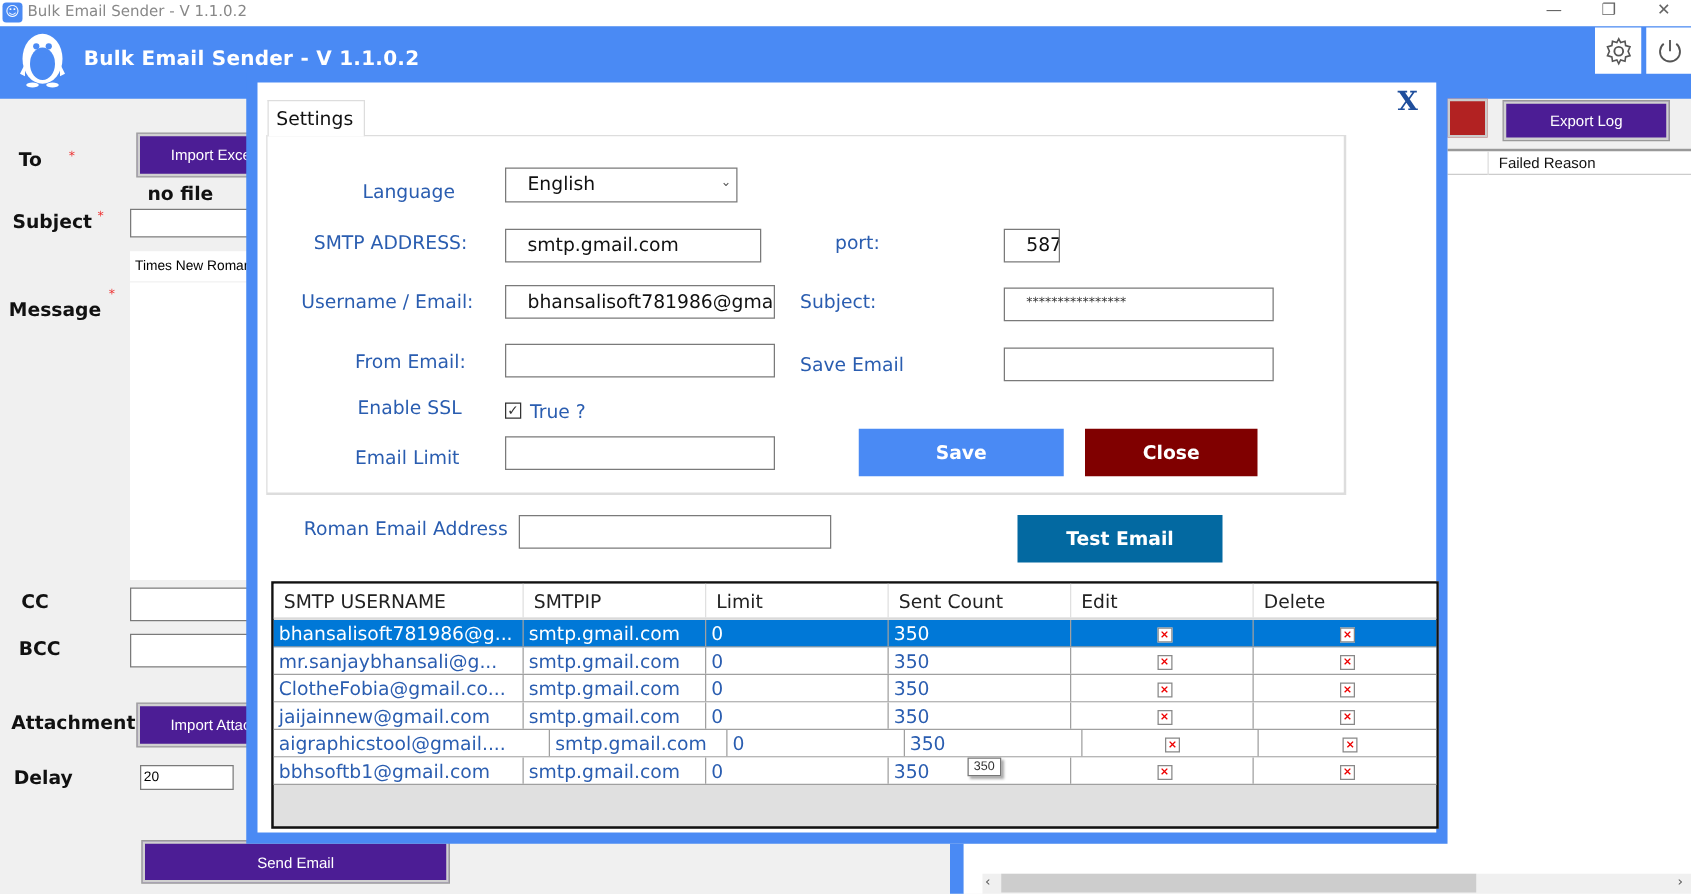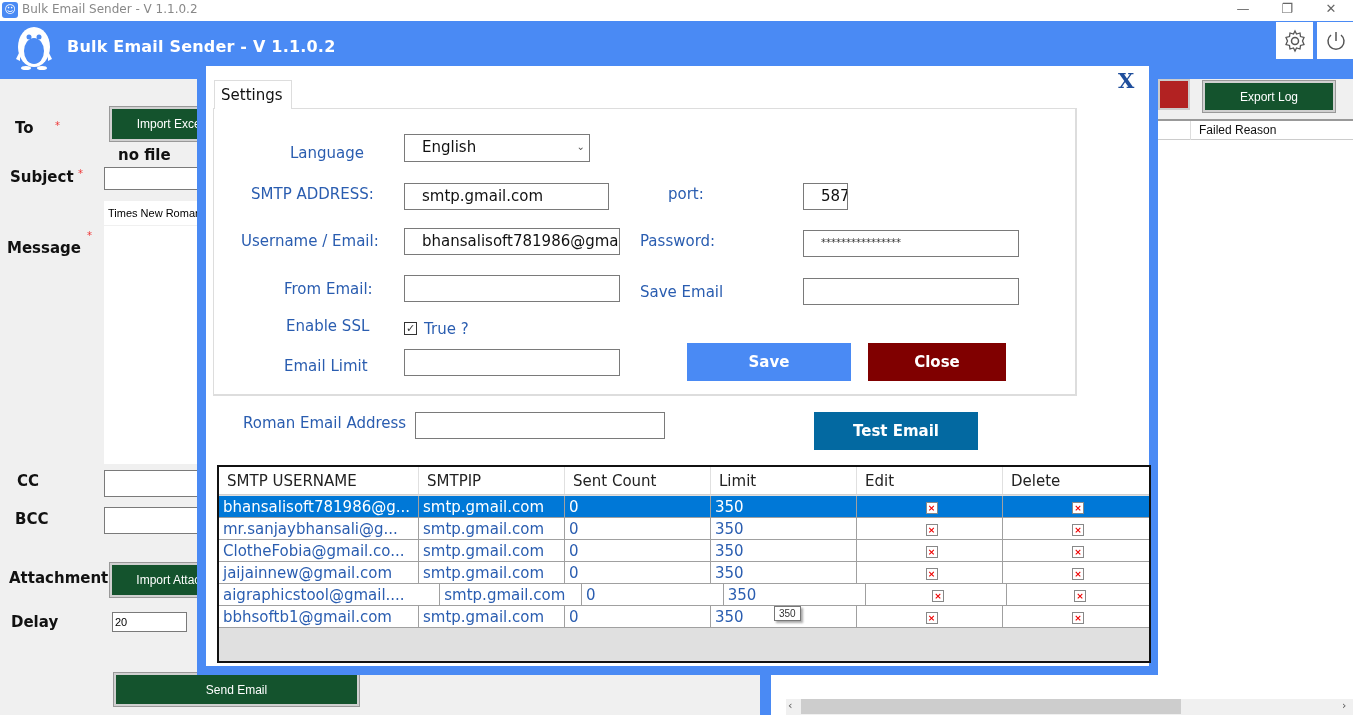--- a/index.html
+++ b/index.html
@@ -15,21 +15,21 @@
   
   #header { left: 0; top: 21px; width: 1353px; height: 58px; background: #4a8af4; }
   #header .logo { left: 12px; top: 2px; width: 44px; height: 50px; }
   #header .app-title { left: 67px; top: 16px; color: #fff; font-size: 16px; font-weight: bold; letter-spacing: 0.2px; }
   .hdr-btn { top: 1px; width: 37px; height: 37px; background: #fff; display: flex; align-items: center; justify-content: center; }
 
   
   .lbl { font-weight: bold; font-size: 15px; color: #111; }
   .req { color: #e33; font-size: 10px; }
   .inp { background: #fff; border: 1px solid #7a7a7a; }
-  .bluebtn { background: #14532d; color: #fff; font-size: 12px; border: 2px solid #d0d0d0; outline: 1px solid #999; display: flex; align-items: center; justify-content: center; font-family: "Liberation Sans", sans-serif; }
+  .bluebtn { background: #4c1d95; color: #fff; font-size: 12px; border: 2px solid #d0d0d0; outline: 1px solid #999; display: flex; align-items: center; justify-content: center; font-family: "Liberation Sans", sans-serif; }
 
   
   #right-panel { left: 1158px; top: 79px; width: 195px; height: 636px; }
   #right-bottom { left: 771px; top: 675px; width: 582px; height: 40px; background: #fff; }
 
   
   #modal { left: 197px; top: 58px; width: 961px; height: 617px; background: #4a8af4; }
   #modal-inner { left: 9px; top: 8px; width: 943px; height: 600px; background: #fff; }
   .mlbl { color: #2a5db0; font-size: 15px; font-family: "DejaVu Sans", sans-serif; }
   .minp { background: #fff; border: 1px solid #7a7a7a; font-size: 15px; color: #111; padding-left: 17px; line-height: 24px; white-space: nowrap; overflow: hidden; }
@@ -143,21 +143,21 @@
       <span style="font-size:10px; color:#555">⌄</span>
     </div>
 
     <div class="abs mlbl" style="left:45px; top:119px">SMTP ADDRESS:</div>
     <div class="abs minp" style="left:198px; top:117px; width:205px; height:27px">smtp.gmail.com</div>
     <div class="abs mlbl" style="left:462px; top:119px">port:</div>
     <div class="abs minp" style="left:597px; top:117px; width:45px; height:27px">587</div>
 
     <div class="abs mlbl" style="left:35px; top:166px">Username / Email:</div>
     <div class="abs minp" style="left:198px; top:162px; width:216px; height:27px">bhansalisoft781986@gmail.com</div>
-    <div class="abs mlbl" style="left:434px; top:166px">Password:</div>
+    <div class="abs mlbl" style="left:434px; top:166px">Subject:</div>
     <div class="abs minp" style="left:597px; top:164px; width:216px; height:27px; font-size:10px; color:#333">****************</div>
 
     <div class="abs mlbl" style="left:78px; top:214px">From Email:</div>
     <div class="abs minp" style="left:198px; top:209px; width:216px; height:27px"></div>
     <div class="abs mlbl" style="left:434px; top:217px">Save Email</div>
     <div class="abs minp" style="left:597px; top:212px; width:216px; height:27px"></div>
 
     <div class="abs mlbl" style="left:80px; top:251px">Enable SSL</div>
     <div class="abs" style="left:198px; top:256px; width:13px; height:13px; border:1px solid #333; background:#fff; font-size:11px; line-height:11px; text-align:center; color:#333">✓</div>
     <div class="abs mlbl" style="left:218px; top:254px">True ?</div>
@@ -169,22 +169,22 @@
     <div class="abs" style="left:662px; top:277px; width:138px; height:38px; background:#800000; color:#fff; font-weight:bold; font-size:15px; display:flex; align-items:center; justify-content:center">Close</div>
 
     <div class="abs mlbl" style="left:37px; top:348px">Roman Email Address</div>
     <div class="abs minp" style="left:209px; top:346px; width:250px; height:27px"></div>
     <div class="abs" style="left:608px; top:346px; width:164px; height:38px; background:#0369a1; color:#fff; font-weight:bold; font-size:15px; display:flex; align-items:center; justify-content:center">Test Email</div>
 
     <div id="grid" class="abs">
       <div class="g-head">
         <div class="g-cell" style="width:200px">SMTP USERNAME</div>
         <div class="g-cell" style="width:146px">SMTPIP</div>
+        <div class="g-cell" style="width:146px">Limit</div>
         <div class="g-cell" style="width:146px">Sent Count</div>
-        <div class="g-cell" style="width:146px">Limit</div>
         <div class="g-cell" style="width:146px">Edit</div>
         <div class="g-cell" style="width:146px; border-right:none">Delete</div>
       </div>
       <div id="grid-rows">
           <div class="g-row sel" style="top: 29px;">
             <div class="g-cell" style="width: 200px;">bhansalisoft781986@g...</div>
             <div class="g-cell" style="width: 146px;">smtp.gmail.com</div>
             <div class="g-cell" style="width: 146px;">0</div>
             <div class="g-cell" style="width: 146px;">350</div>
             <div class="g-cell" style="width: 146px; text-align: center;"><span class="xicon">×</span></div>

